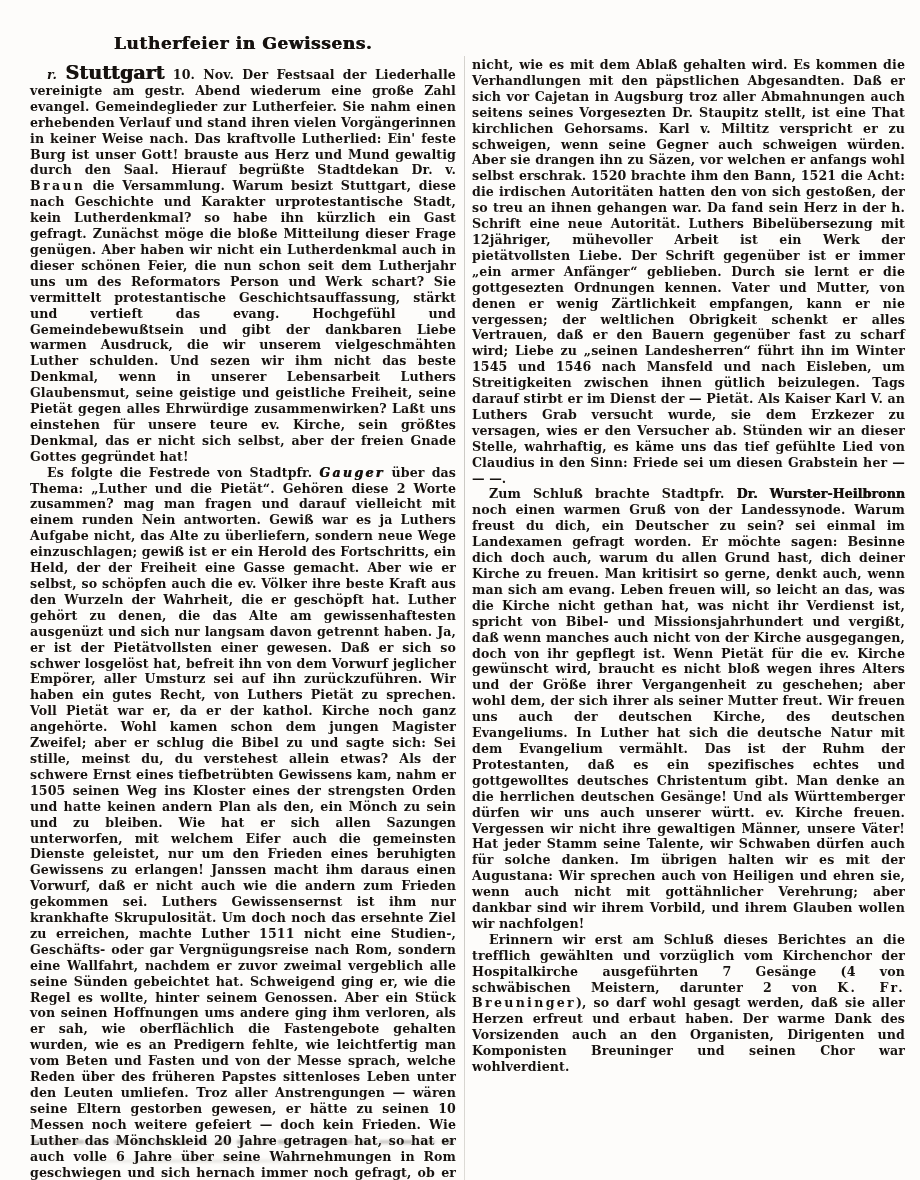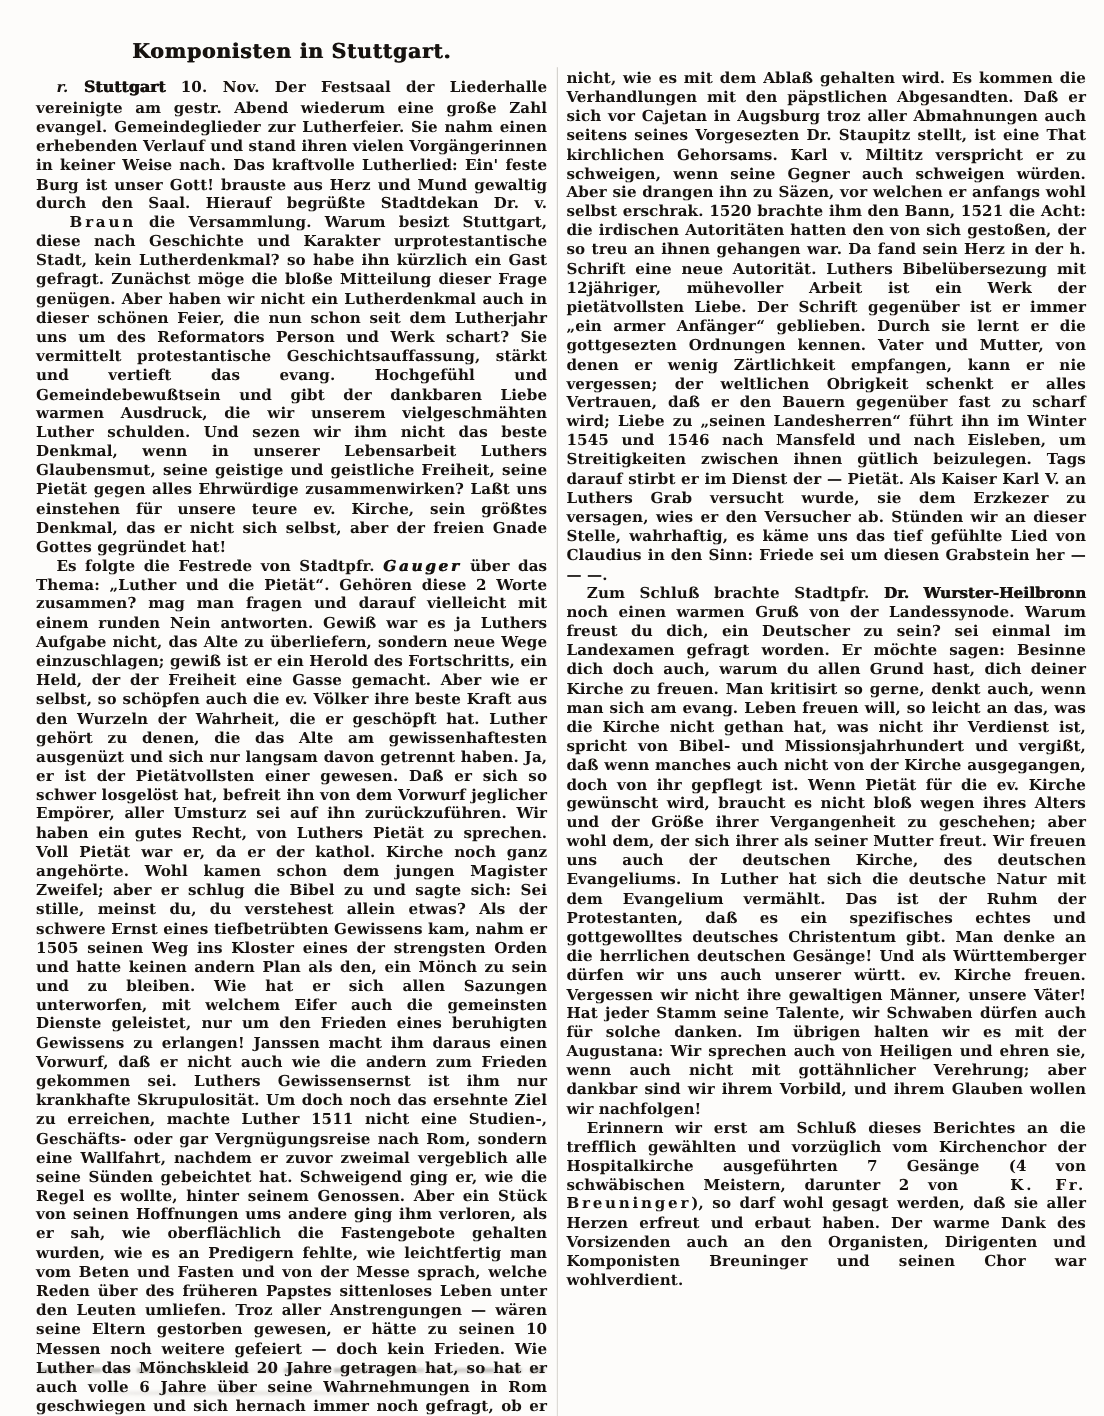--- a/index.html
+++ b/index.html
@@ -54,24 +54,24 @@
     padding-top: 1px;
   }
   .col p {
     margin: 0;
   }
   .col p.indent {
     text-indent: 17px;
   }
   .seg-n {}
   .seg-b  { text-shadow: 0.6px 0 0 currentColor; }
-  .seg-s  { letter-spacing: 2.3px; margin-left: 28px; }
+  .seg-s  { letter-spacing: 2.3px; }
   .seg-bs { letter-spacing: 2.3px; text-shadow: 0.6px 0 0 currentColor; font-style: italic; }
   .seg-c  { font-style: italic; }
-  .seg-lg { text-shadow: 0.7px 0 0 currentColor; font-size: 13px; }
+  .seg-lg { text-shadow: 0.7px 0 0 currentColor; font-size: 19px; }
   .scan-artifact {
     position: absolute;
     left: 32px;
     top: 1140px;
     width: 424px;
     height: 4px;
     background: repeating-linear-gradient(90deg,
       rgba(40,36,30,0.28) 0 11px,
       rgba(40,36,30,0.03) 11px 19px,
       rgba(40,36,30,0.20) 19px 34px,
@@ -87,21 +87,21 @@
     height: 6px;
     background: radial-gradient(ellipse at 30% 50%, rgba(60,55,48,0.10), rgba(60,55,48,0) 70%),
                 radial-gradient(ellipse at 75% 50%, rgba(60,55,48,0.07), rgba(60,55,48,0) 70%);
     filter: blur(1px);
   }
 </style>
 </head>
 <body>
 
 <div class="page">
-  <div class="article-title">Komponisten in Stuttgart.</div>
+  <div class="article-title">Lutherfeier in Gewissens.</div>
 
   <div class="columns">
     <div class="col col-left">
         <p class="indent"><span class="seg-c">r. </span><span class="seg-lg">Stuttgart</span><span class="seg-n"> 10. Nov.  Der Festsaal der Liederhalle vereinigte am gestr. Abend wiederum eine große Zahl evangel. Gemeindeglieder zur Lutherfeier.  Sie nahm einen erhebenden Verlauf und stand ihren vielen Vorgängerinnen in keiner Weise nach.  Das kraftvolle Lutherlied: Ein' feste Burg ist unser Gott! brauste aus Herz und Mund gewaltig durch den Saal. Hierauf begrüßte Stadtdekan Dr. v. </span><span class="seg-s">Braun</span><span class="seg-n"> die Versammlung. Warum besizt Stuttgart, diese nach Geschichte und Karakter urprotestantische Stadt, kein Lutherdenkmal? so habe ihn kürzlich ein Gast gefragt.  Zunächst möge die bloße Mitteilung dieser Frage genügen.  Aber haben wir nicht ein Lutherdenkmal auch in dieser schönen Feier, die nun schon seit dem Lutherjahr uns um des Reformators Person und Werk schart?  Sie vermittelt protestantische Geschichtsauffassung, stärkt und vertieft das evang. Hochgefühl und Gemeindebewußtsein und gibt der dankbaren Liebe warmen Ausdruck, die wir unserem vielgeschmähten Luther schulden.  Und sezen wir ihm nicht das beste Denkmal, wenn in unserer Lebensarbeit Luthers Glaubensmut, seine geistige und geistliche Freiheit, seine Pietät gegen alles Ehrwürdige zusammenwirken? Laßt uns einstehen für unsere teure ev. Kirche, sein größtes Denkmal, das er nicht sich selbst, aber der freien Gnade Gottes gegründet hat!</span></p>
         <p class="indent"><span class="seg-n">Es folgte die Festrede von Stadtpfr. </span><span class="seg-bs">Gauger</span><span class="seg-n"> über das Thema: „Luther und die Pietät“.  Gehören diese 2 Worte zusammen? mag man fragen und darauf vielleicht mit einem runden Nein antworten.  Gewiß war es ja Luthers Aufgabe nicht, das Alte zu überliefern, sondern neue Wege einzuschlagen; gewiß ist er ein Herold des Fortschritts, ein Held, der der Freiheit eine Gasse gemacht.  Aber wie er selbst, so schöpfen auch die ev. Völker ihre beste Kraft aus den Wurzeln der Wahrheit, die er geschöpft hat.  Luther gehört zu denen, die das Alte am gewissenhaftesten ausgenüzt und sich nur langsam davon getrennt haben.  Ja, er ist der Pietätvollsten einer gewesen.  Daß er sich so schwer losgelöst hat, befreit ihn von dem Vorwurf jeglicher Empörer, aller Umsturz sei auf ihn zurückzuführen.  Wir haben ein gutes Recht, von Luthers Pietät zu sprechen.  Voll Pietät war er, da er der kathol. Kirche noch ganz angehörte.  Wohl kamen schon dem jungen Magister Zweifel; aber er schlug die Bibel zu und sagte sich: Sei stille, meinst du, du verstehest allein etwas? Als der schwere Ernst eines tiefbetrübten Gewissens kam, nahm er 1505 seinen Weg ins Kloster eines der strengsten Orden und hatte keinen andern Plan als den, ein Mönch zu sein und zu bleiben.  Wie hat er sich allen Sazungen unterworfen, mit welchem Eifer auch die gemeinsten Dienste geleistet, nur um den Frieden eines beruhigten Gewissens zu erlangen!  Janssen macht ihm daraus einen Vorwurf, daß er nicht auch wie die andern zum Frieden gekommen sei.  Luthers Gewissensernst ist ihm nur krankhafte Skrupulosität.  Um doch noch das ersehnte Ziel zu erreichen, machte Luther 1511 nicht eine Studien-, Geschäfts- oder gar Vergnügungsreise nach Rom, sondern eine Wallfahrt, nachdem er zuvor zweimal vergeblich alle seine Sünden gebeichtet hat.  Schweigend ging er, wie die Regel es wollte, hinter seinem Genossen.  Aber ein Stück von seinen Hoffnungen ums andere ging ihm verloren, als er sah, wie oberflächlich die Fastengebote gehalten wurden, wie es an Predigern fehlte, wie leichtfertig man vom Beten und Fasten und von der Messe sprach, welche Reden über des früheren Papstes sittenloses Leben unter den Leuten umliefen.  Troz aller Anstrengungen — wären seine Eltern gestorben gewesen, er hätte zu seinen 10 Messen noch weitere gefeiert — doch kein Frieden.  Wie Luther das Mönchskleid 20 Jahre getragen hat, so hat er auch volle 6 Jahre über seine Wahrnehmungen in Rom geschwiegen und sich hernach immer noch gefragt, ob er den Römischen nicht Gewalt und Unrecht thue.  Aber die Not im Beichtstuhl gab ihm jene 95 Säze ein, die er am 31. Okt. 1517 an die Thüre der Schloßkirche zu Wittenberg anschlug.  Sie wären nicht in 14 Tagen durch die Welt gelaufen, wenn nicht Hunderttausende längst auch schon so gedacht hätten.  Wie merkwürdig schonend spricht er sich aber in ihnen aus; noch ganz in der kathol. Kirche.  Das Fegfeuer läßt er stehen; der Papst weiß</span></p>
       </div>
     <div class="col-divider"></div>
     <div class="col col-right">
         <p><span class="seg-n">nicht, wie es mit dem Ablaß gehalten wird.  Es kommen die Verhandlungen mit den päpstlichen Abgesandten.  Daß er sich vor Cajetan in Augsburg troz aller Abmahnungen auch seitens seines Vorgesezten Dr. Staupitz stellt, ist eine That kirchlichen Gehorsams.  Karl v. Miltitz verspricht er zu schweigen, wenn seine Gegner auch schweigen würden.  Aber sie drangen ihn zu Säzen, vor welchen er anfangs wohl selbst erschrak.  1520 brachte ihm den Bann, 1521 die Acht: die irdischen Autoritäten hatten den von sich gestoßen, der so treu an ihnen gehangen war.  Da fand sein Herz in der h. Schrift eine neue Autorität. Luthers Bibelübersezung mit 12jähriger, mühevoller Arbeit ist ein Werk der pietätvollsten Liebe.  Der Schrift gegenüber ist er immer „ein armer Anfänger“ geblieben.  Durch sie lernt er die gottgesezten Ordnungen kennen.  Vater und Mutter, von denen er wenig Zärtlichkeit empfangen, kann er nie vergessen; der weltlichen Obrigkeit schenkt er alles Vertrauen, daß er den Bauern gegenüber fast zu scharf wird; Liebe zu „seinen Landesherren“ führt ihn im Winter 1545 und 1546 nach Mansfeld und nach Eisleben, um Streitigkeiten zwischen ihnen gütlich beizulegen.  Tags darauf stirbt er im Dienst der — Pietät. Als Kaiser Karl V. an Luthers Grab versucht wurde, sie dem Erzkezer zu versagen, wies er den Versucher ab.  Stünden wir an dieser Stelle, wahrhaftig, es käme uns das tief gefühlte Lied von Claudius in den Sinn: Friede sei um diesen Grabstein her — — —.</span></p>
         <p class="indent"><span class="seg-n">Zum Schluß brachte Stadtpfr. </span><span class="seg-b">Dr. Wurster-Heilbronn</span><span class="seg-n"> noch einen warmen Gruß von der Landessynode.  Warum freust du dich, ein Deutscher zu sein? sei einmal im Landexamen gefragt worden.  Er möchte sagen: Besinne dich doch auch, warum du allen Grund hast, dich deiner Kirche zu freuen.  Man kritisirt so gerne, denkt auch, wenn man sich am evang. Leben freuen will, so leicht an das, was die Kirche nicht gethan hat, was nicht ihr Verdienst ist, spricht von Bibel- und Missionsjahrhundert und vergißt, daß wenn manches auch nicht von der Kirche ausgegangen, doch von ihr gepflegt ist.  Wenn Pietät für die ev. Kirche gewünscht wird, braucht es nicht bloß wegen ihres Alters und der Größe ihrer Vergangenheit zu geschehen; aber wohl dem, der sich ihrer als seiner Mutter freut.  Wir freuen uns auch der deutschen Kirche, des deutschen Evangeliums. In Luther hat sich die deutsche Natur mit dem Evangelium vermählt.  Das ist der Ruhm der Protestanten, daß es ein spezifisches echtes und gottgewolltes deutsches Christentum gibt. Man denke an die herrlichen deutschen Gesänge!  Und als Württemberger dürfen wir uns auch unserer württ. ev. Kirche freuen.  Vergessen wir nicht ihre gewaltigen Männer, unsere Väter!  Hat jeder Stamm seine Talente, wir Schwaben dürfen auch für solche danken.  Im übrigen halten wir es mit der Augustana:  Wir sprechen auch von Heiligen und ehren sie, wenn auch nicht mit gottähnlicher Verehrung; aber dankbar sind wir ihrem Vorbild, und ihrem Glauben wollen wir nachfolgen!</span></p>

